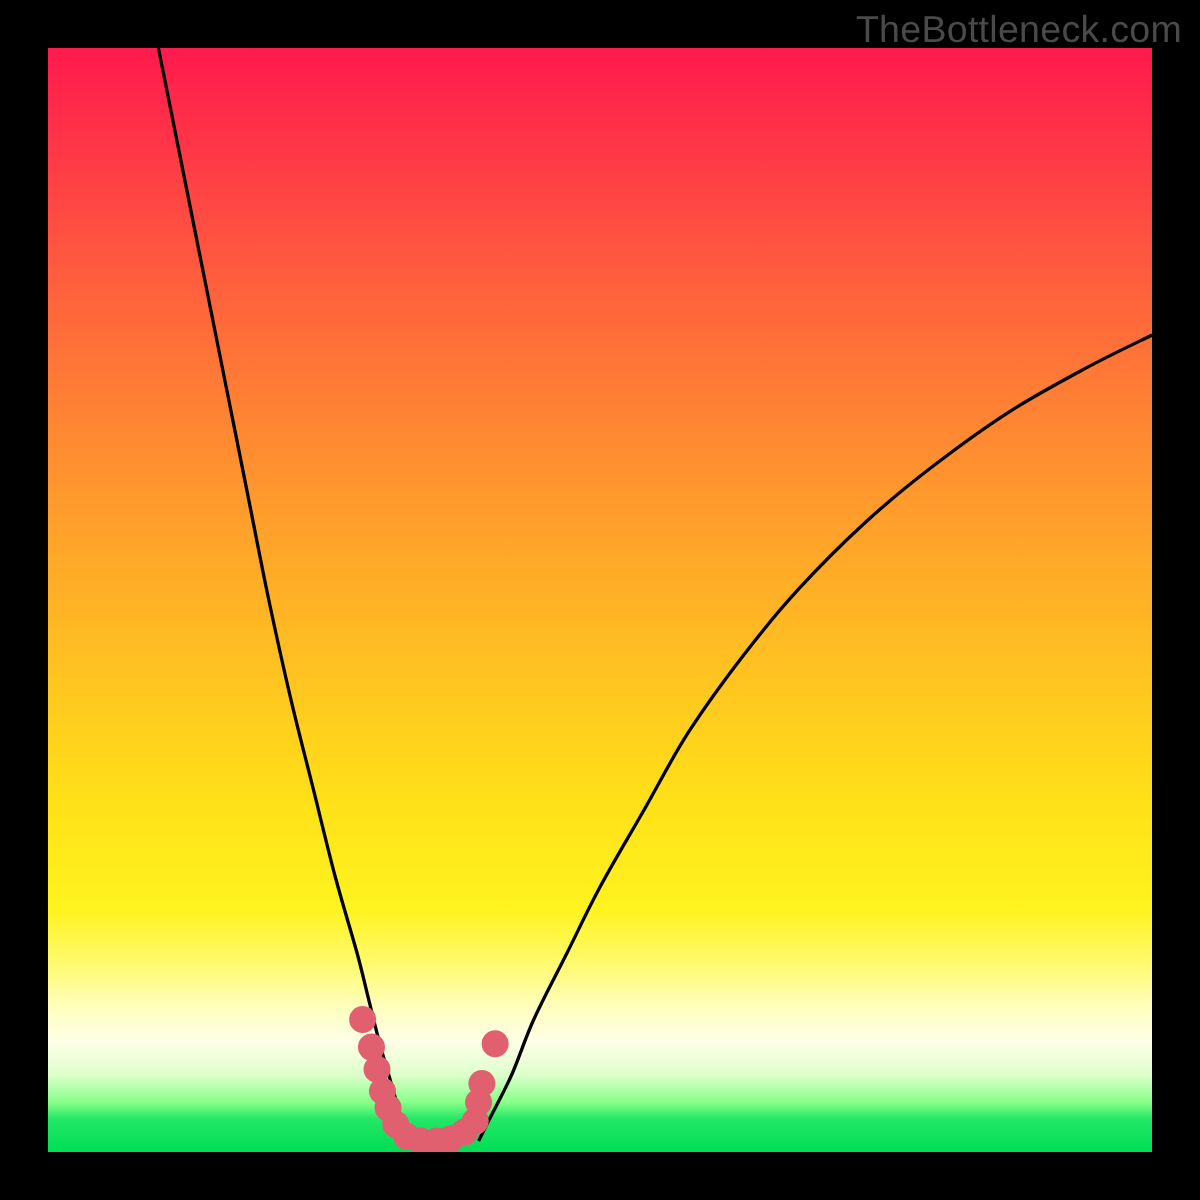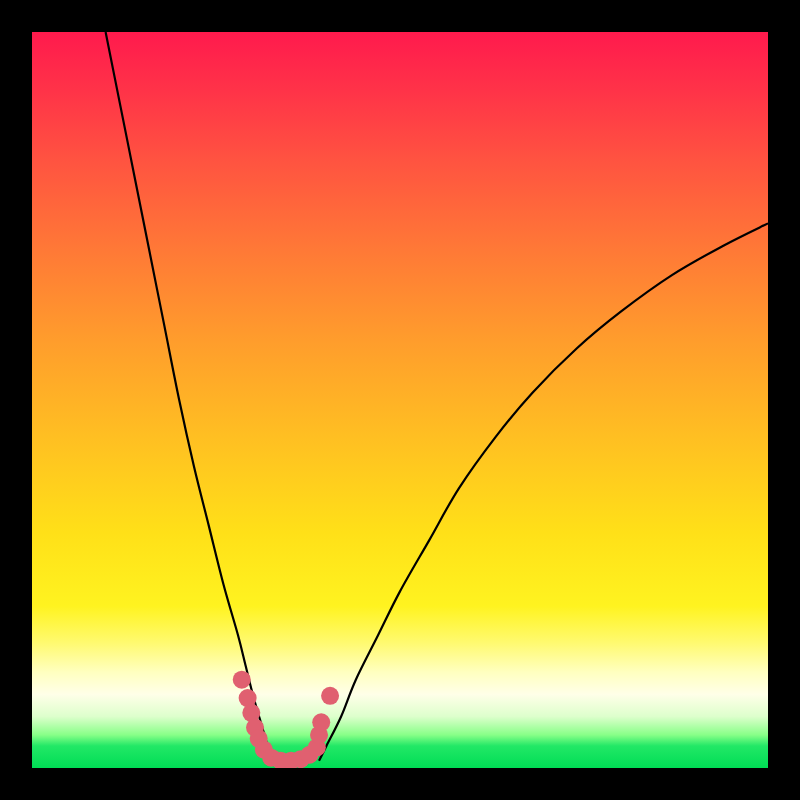--- a/index.html
+++ b/index.html
@@ -59,20 +59,21 @@
     top: 0;
     left: 0;
     width: 736px;
     height: 736px;
   }
 </style>
 </head>
 <body>
 
 <div class="frame">
+  <div class="watermark">TheBottleneck.com</div>
 
   <div class="plot">
     <svg class="curves" viewBox="0 0 736 736" preserveAspectRatio="none">
       <path id="path-left" fill="none" stroke="#000000" stroke-width="2.2" d="M 73.60000000000001 0 C 76.05333333333334 12.266666666666671, 83.41333333333333 49.066666666666706, 88.32 73.60000000000002 C 93.22666666666666 98.13333333333334, 98.13333333333334 122.66666666666659, 103.04 147.19999999999993 C 107.94666666666667 171.73333333333326, 112.85333333333334 196.2666666666667, 117.76 220.80000000000007 C 122.66666666666667 245.33333333333343, 127.57333333333332 269.86666666666673, 132.48 294.40000000000003 C 137.38666666666666 318.93333333333334, 142.29333333333335 344.6933333333333, 147.20000000000002 368 C 152.10666666666668 391.3066666666667, 157.01333333333332 413.38666666666666, 161.92 434.24 C 166.82666666666665 455.09333333333336, 171.73333333333332 473.49333333333334, 176.64 493.12 C 181.54666666666665 512.7466666666667, 186.45333333333335 533.6, 191.36 552 C 196.26666666666668 570.4, 202.4 590.0266666666666, 206.08 603.52 C 209.76000000000002 617.0133333333333, 210.98666666666668 623.1466666666668, 213.44 632.96 C 215.89333333333332 642.7733333333333, 218.34666666666664 653.2, 220.79999999999998 662.4 C 223.25333333333333 671.5999999999999, 225.70666666666665 679.5733333333333, 228.16 688.16 C 230.61333333333334 696.7466666666667, 233.68 707.1733333333333, 235.52 713.92 C 237.36 720.6666666666666, 238.58666666666667 726.1866666666666, 239.20000000000002 728.64"></path>
       <path id="path-right" fill="none" stroke="#000000" stroke-width="2.2" d="M 287.04 728.64 C 288.2666666666667 726.1866666666666, 290.72 721.28, 294.40000000000003 713.92 C 298.08000000000004 706.56, 304.21333333333337 695.52, 309.12 684.48 C 314.02666666666664 673.44, 317.70666666666665 661.1733333333334, 323.84 647.6800000000001 C 329.9733333333333 634.1866666666667, 338.55999999999995 618.24, 345.91999999999996 603.52 C 353.28 588.8, 359.4133333333333 575.3066666666666, 368 559.36 C 376.5866666666667 543.4133333333334, 387.6266666666667 525.0133333333333, 397.44000000000005 507.84000000000003 C 407.2533333333334 490.6666666666667, 415.84000000000003 473.49333333333334, 426.88 456.32 C 437.91999999999996 439.14666666666665, 451.41333333333336 420.74666666666667, 463.68 404.8 C 475.94666666666666 388.85333333333335, 486.9866666666667 375.36, 500.48 360.64 C 513.9733333333334 345.91999999999996, 529.92 329.97333333333336, 544.64 316.48 C 559.36 302.9866666666667, 572.8533333333334 291.94666666666666, 588.8000000000001 279.68 C 604.7466666666668 267.41333333333336, 623.1466666666668 253.92, 640.32 242.88 C 657.4933333333333 231.84, 675.8933333333332 222.02666666666673, 691.8399999999999 213.44000000000005 C 707.7866666666666 204.85333333333338, 728.64 195.04000000000002, 736 191.36"></path>
       <g id="markers">
           <circle cx="209.76" cy="647.6800000000001" r="9" fill="#e06070"></circle>
           <circle cx="215.648" cy="666.08" r="9" fill="#e06070"></circle>
           <circle cx="219.328" cy="680.8" r="9" fill="#e06070"></circle>
           <circle cx="223.00799999999998" cy="695.52" r="9" fill="#e06070"></circle>

